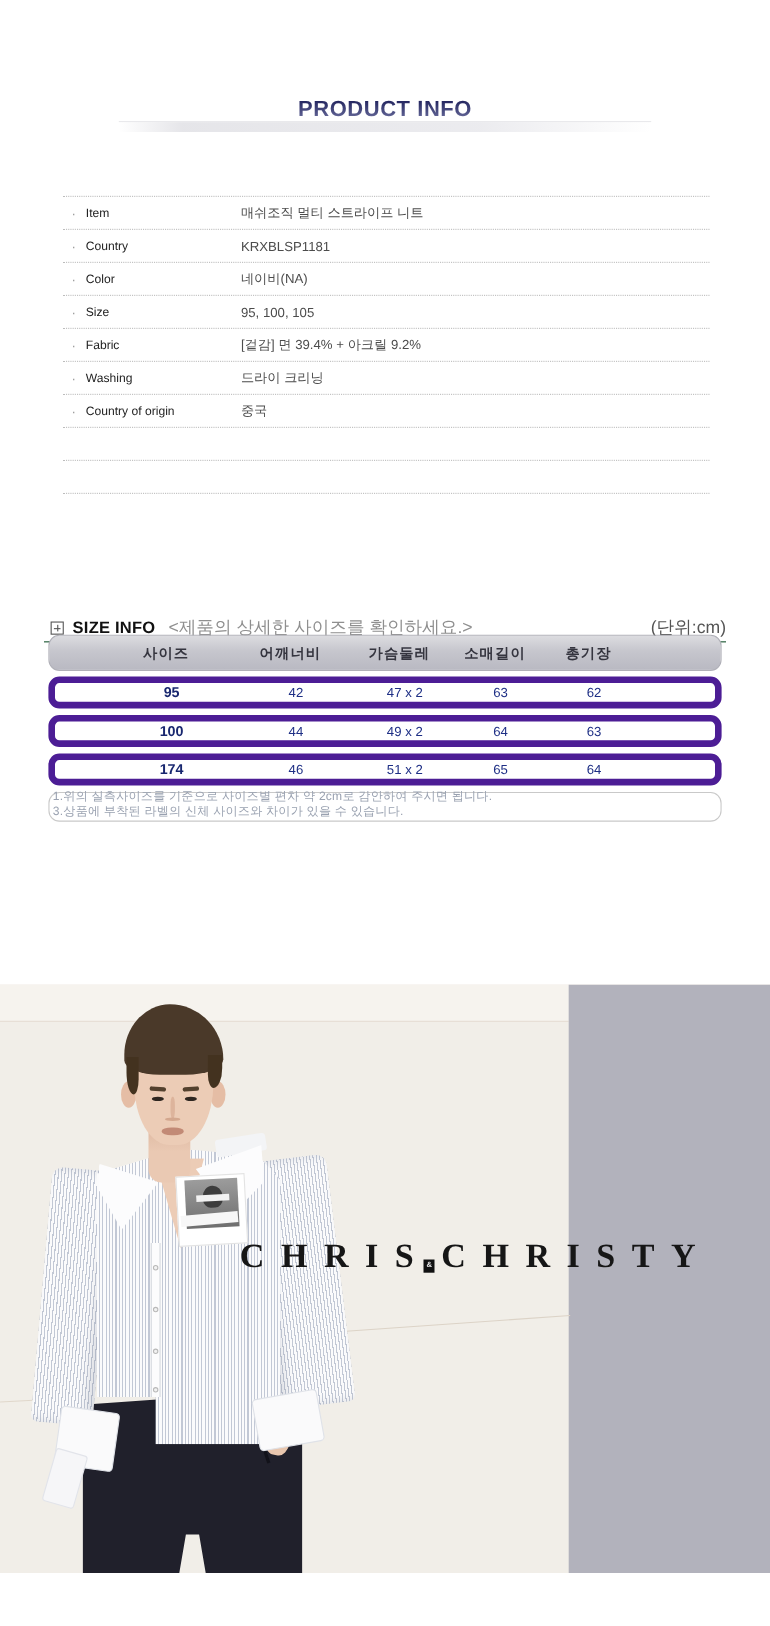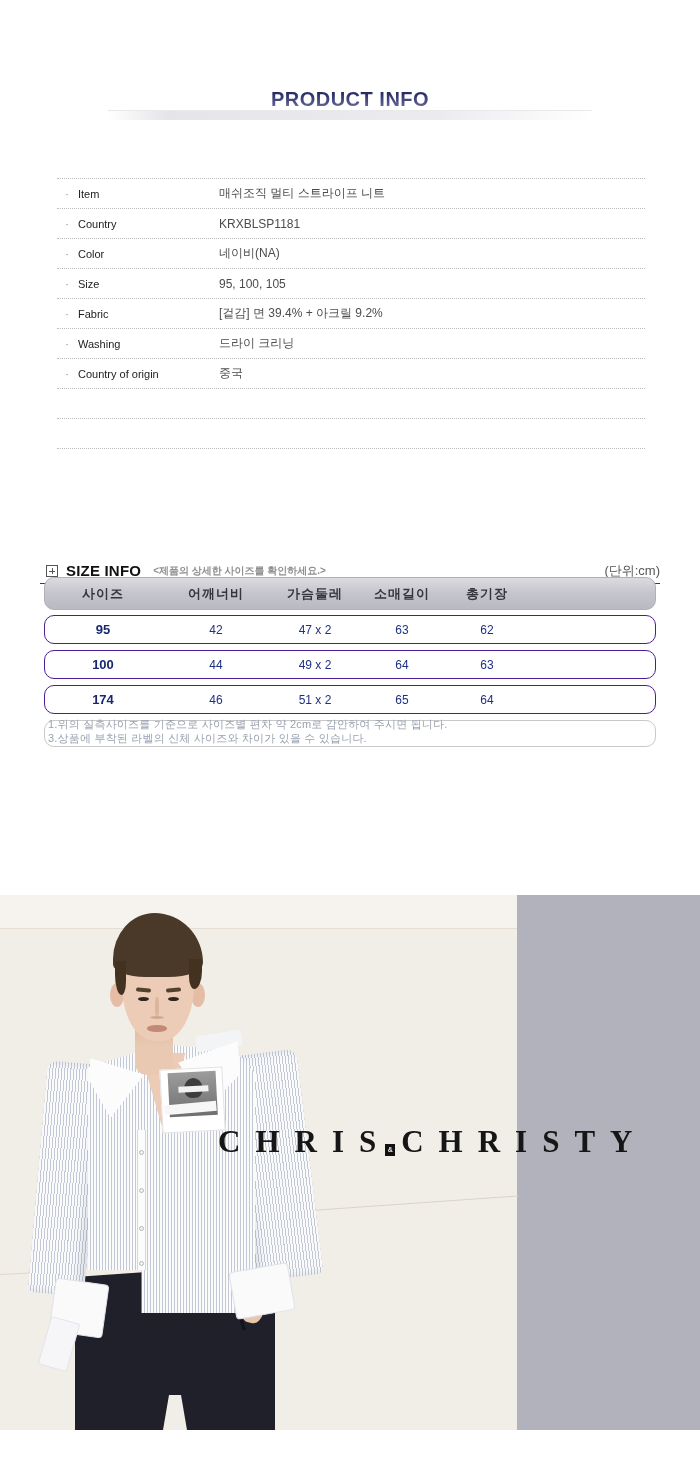--- a/index.html
+++ b/index.html
@@ -34,34 +34,34 @@
 
   
   .size-head {
     position:absolute; top:535px; left:40px; width:620px; height:26px;
     display:flex; align-items:center; border-bottom:1px solid #14532d; padding-bottom:0;margin-top:23px;
   }
   .plus-box { position:relative; width:12px; height:12px; border:1px solid #555; margin:0 8px 0 6px; background:#fff; }
   .plus-box::before { content:""; position:absolute; left:2px; top:5px; width:6px; height:1px; background:#555; }
   .plus-box::after  { content:""; position:absolute; left:5px; top:2px; width:1px; height:6px; background:#555; }
   .size-title { font-size:15px; font-weight:bold; color:#111; letter-spacing:0.2px; }
-  .size-subtitle { font-size:10px; color:#8f8f8f; margin-left:12px;font-weight:bold; }
-  .size-unit { margin-left:auto; font-size:13px; color:#555; }
+  .size-subtitle { font-size:16px; color:#8f8f8f; margin-left:12px; }
+  .size-unit { margin-left:auto; font-size:16px; color:#555; }
 
   
   .size-table { position:absolute; top:577px; left:44px; width:612px; }
-  .st-row { display:flex; align-items:center; border-radius:10px; }
+  .st-row { display:flex; align-items:center; border-radius:10px;padding-left:48px; }
   .st-header {
     height:33px; margin-bottom:5px;
     background:linear-gradient(to bottom,#dcdce0 0%,#c6c6cd 45%,#b9b9c2 100%);
     border:1px solid #b0b0b8;
   }
   .st-header .st-cell { font-size:13px; font-weight:bold; color:#35353f; letter-spacing:1px; }
   .st-data {
-    height:29px; margin-bottom:6px; background:#ffffff; border:1px solid #4c1d95;
+    height:29px; margin-bottom:6px; background:#ffffff; border:6px solid #4c1d95;
   }
   .st-data .st-cell { font-size:12px; color:#1e2f85; }
   .st-data .st-cell.size-col { font-weight:bold; font-size:13px; color:#18276f; }
   .st-empty { height:27px; background:#ffffff; border:1px solid #c9c9c9; border-radius:10px; }
   .st-cell { text-align:center; }
   .c1 { width:116px; } .c2 { width:110px; } .c3 { width:88px; }
   .c4 { width:86px; } .c5 { width:84px; } .c6 { flex:1; }
 
   
   .notes { position:absolute; top:718px; left:48px; width:600px; }

